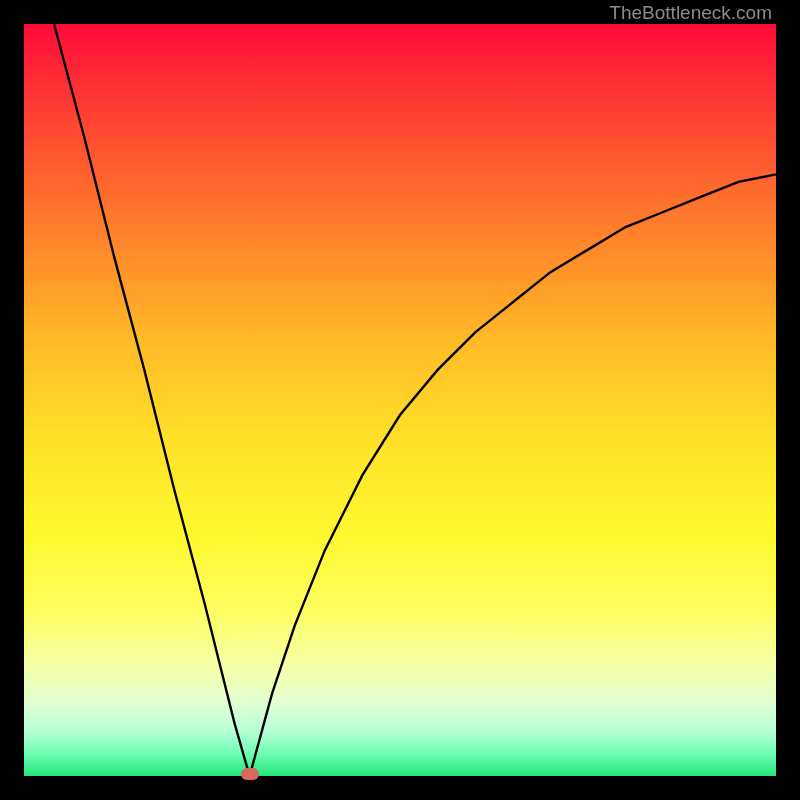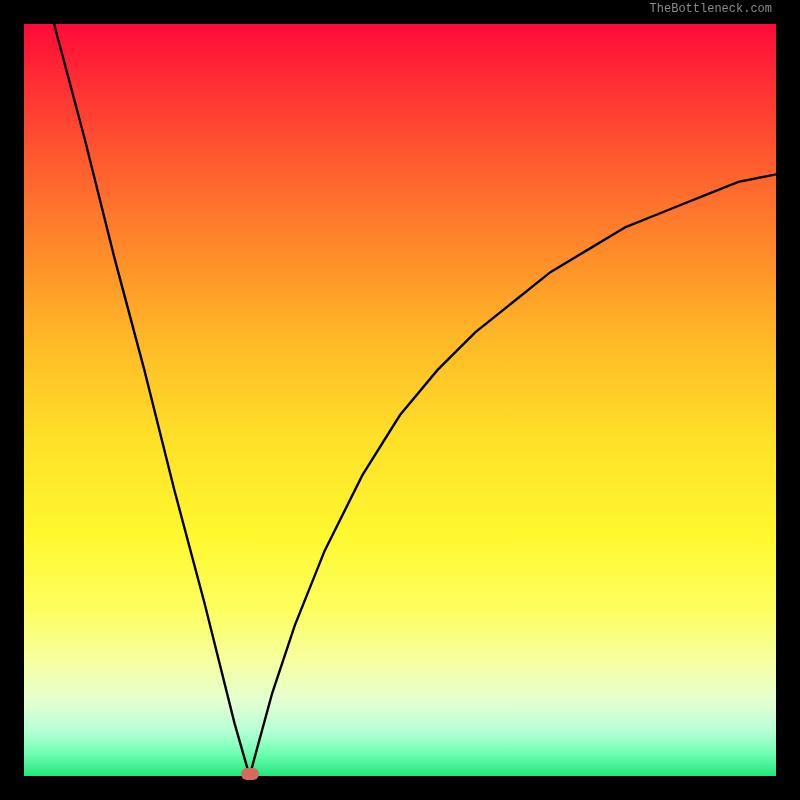--- a/index.html
+++ b/index.html
@@ -30,23 +30,22 @@
       #e4ffd0 90%,
       #b7ffd7 94%,
       #6fffb3 97%,
       #23e57a 100%);
   }
   .attribution {
     position: absolute;
     top: 2px;
     right: 28px;
     color: #8a8a8a;
-    font-size: 12px;
+    font-size: 19px;
     font-weight: 500;
-    font-family: Liberation Mono, monospace;
   }
   .curve {
     position: absolute;
     left: 24px;
     top: 24px;
     width: 752px;
     height: 752px;
     pointer-events: none;
   }
   .marker {

